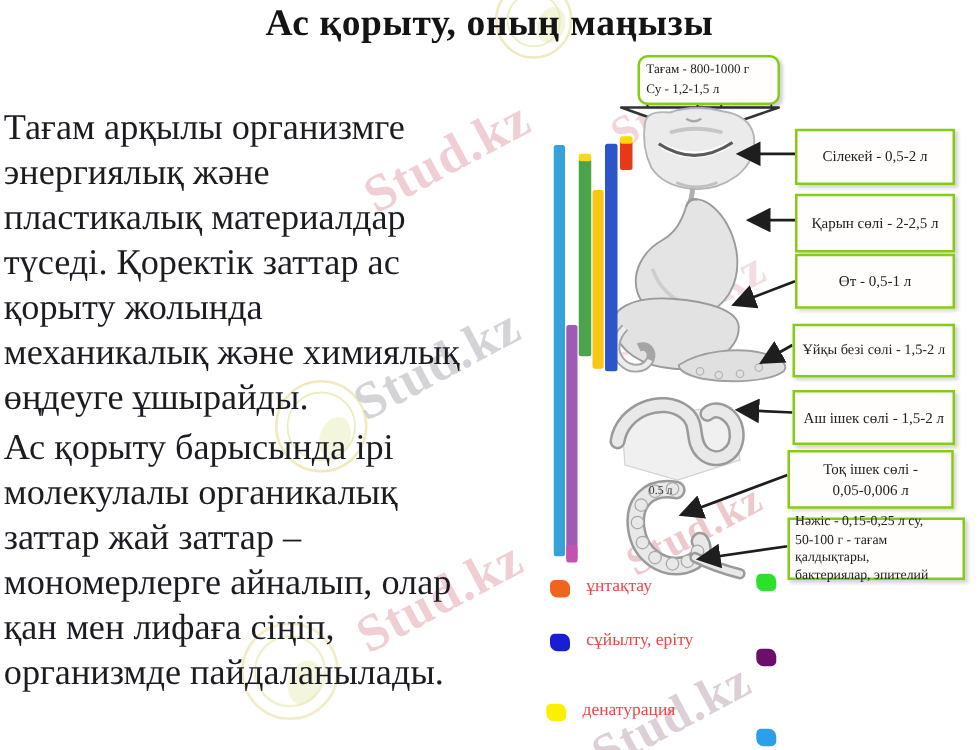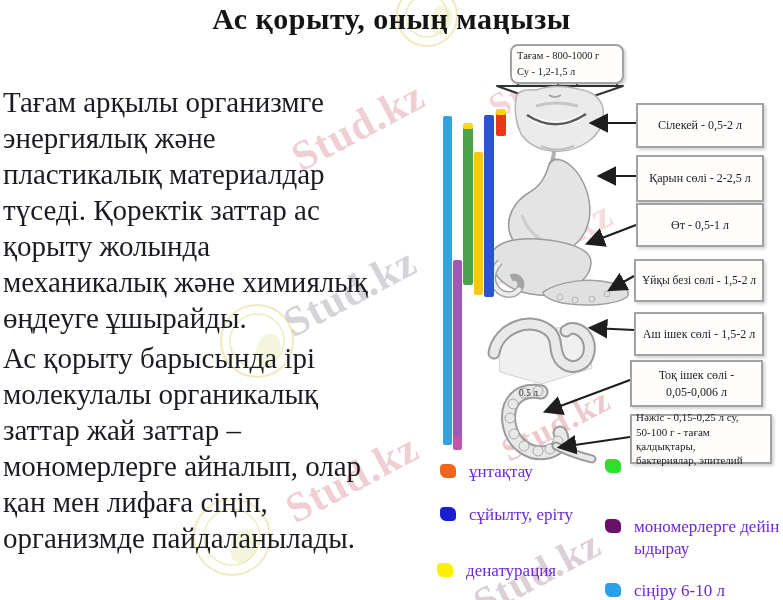--- a/index.html
+++ b/index.html
@@ -19,41 +19,41 @@
   .wm{position:absolute;font-weight:bold;letter-spacing:1px;white-space:nowrap;
       transform:translate(-50%,-50%) rotate(-28deg);}
   
   svg.diagram{left:0;top:0;z-index:1;}
   
   .bar{position:absolute;z-index:2;border-radius:2px;}
   .bar .tip{position:absolute;left:0;width:100%;border-radius:2px;}
   .tip-top{top:-4px;height:6px;}
   .tip-bottom{bottom:-2px;height:14px;}
   
-  .lblbox{position:absolute;background:#fffefd;border:2px solid #a3a3a3;z-index:3;
+  .lblbox{position:absolute;background:#fffefd;border:2px solid #84cc16;z-index:3;
           display:flex;align-items:center;justify-content:center;text-align:center;
           font-size:12px;color:#222;white-space:pre-line;line-height:1.35;
           box-shadow:2px 2px 3px rgba(0,0,0,0.18);}
   .intake{left:510px;top:44px;width:100px;height:34px;border-radius:8px;
           border-width:2px;font-size:10.5px;justify-content:flex-start;text-align:left;
           padding:1px 5px;line-height:1.5;}
   .bx2{left:636px;top:103px;width:124px;height:41px;text-align:right;}
   .bx3{left:636px;top:155px;width:124px;height:43px;}
   .bx4{left:636px;top:203px;width:124px;height:40px;}
   .bx5{left:634px;top:259px;width:126px;height:39px;font-size:11.5px;}
   .bx6{left:634px;top:312px;width:126px;height:40px;}
   .bx7{left:630px;top:360px;width:129px;height:43px;}
   .bx8{left:630px;top:414px;width:130px;height:42px;font-size:11px;line-height:1.3;
        justify-content:flex-start;text-align:left;padding:2px 4px;}
   .colon-vol{left:519px;top:388px;font-size:9.5px;color:#333;z-index:3;}
   
   .legend-item{position:absolute;display:flex;align-items:flex-start;z-index:3;}
   .swatch{width:16px;height:14px;border-radius:4px 6px 4px 6px;flex:0 0 16px;
           margin-right:13px;margin-top:3px;}
-  .legend-label{font-size:17px;color:#6d28d9;line-height:1.3;}
+  .legend-label{font-size:14px;color:#ef4444;line-height:1.3;}
   .lw{width:150px;}
 </style>
 </head>
 <body>
 
 <div class="abs wm-layer">
   <svg width="783" height="600">
     <g opacity="0.4">
       <circle cx="427" cy="16" r="30" fill="none" stroke="#d9ca5e" stroke-width="2"></circle>
       <circle cx="427" cy="16" r="21" fill="none" stroke="#cdd564" stroke-width="1.5"></circle>
@@ -206,18 +206,16 @@
 </div>
 <div class="legend-item" style="left:437px;top:560px;">
   <span class="swatch" style="background: rgb(251, 240, 0);"></span>
   <span class="legend-label">денатурация</span>
 </div>
 <div class="legend-item" style="left:605px;top:456px;">
   <span class="swatch" style="background: rgb(44, 224, 44);"></span>
 </div>
 <div class="legend-item" style="left:605px;top:516px;">
   <span class="swatch" style="background: rgb(107, 15, 107);"></span>
-  <span class="legend-label lw">мономерлерге дейін ыдырау</span>
 </div>
 <div class="legend-item" style="left:605px;top:580px;">
   <span class="swatch" style="background: rgb(43, 159, 232);"></span>
-  <span class="legend-label lw">сіңіру 6-10 л</span>
 </div>
 
 </body></html>

